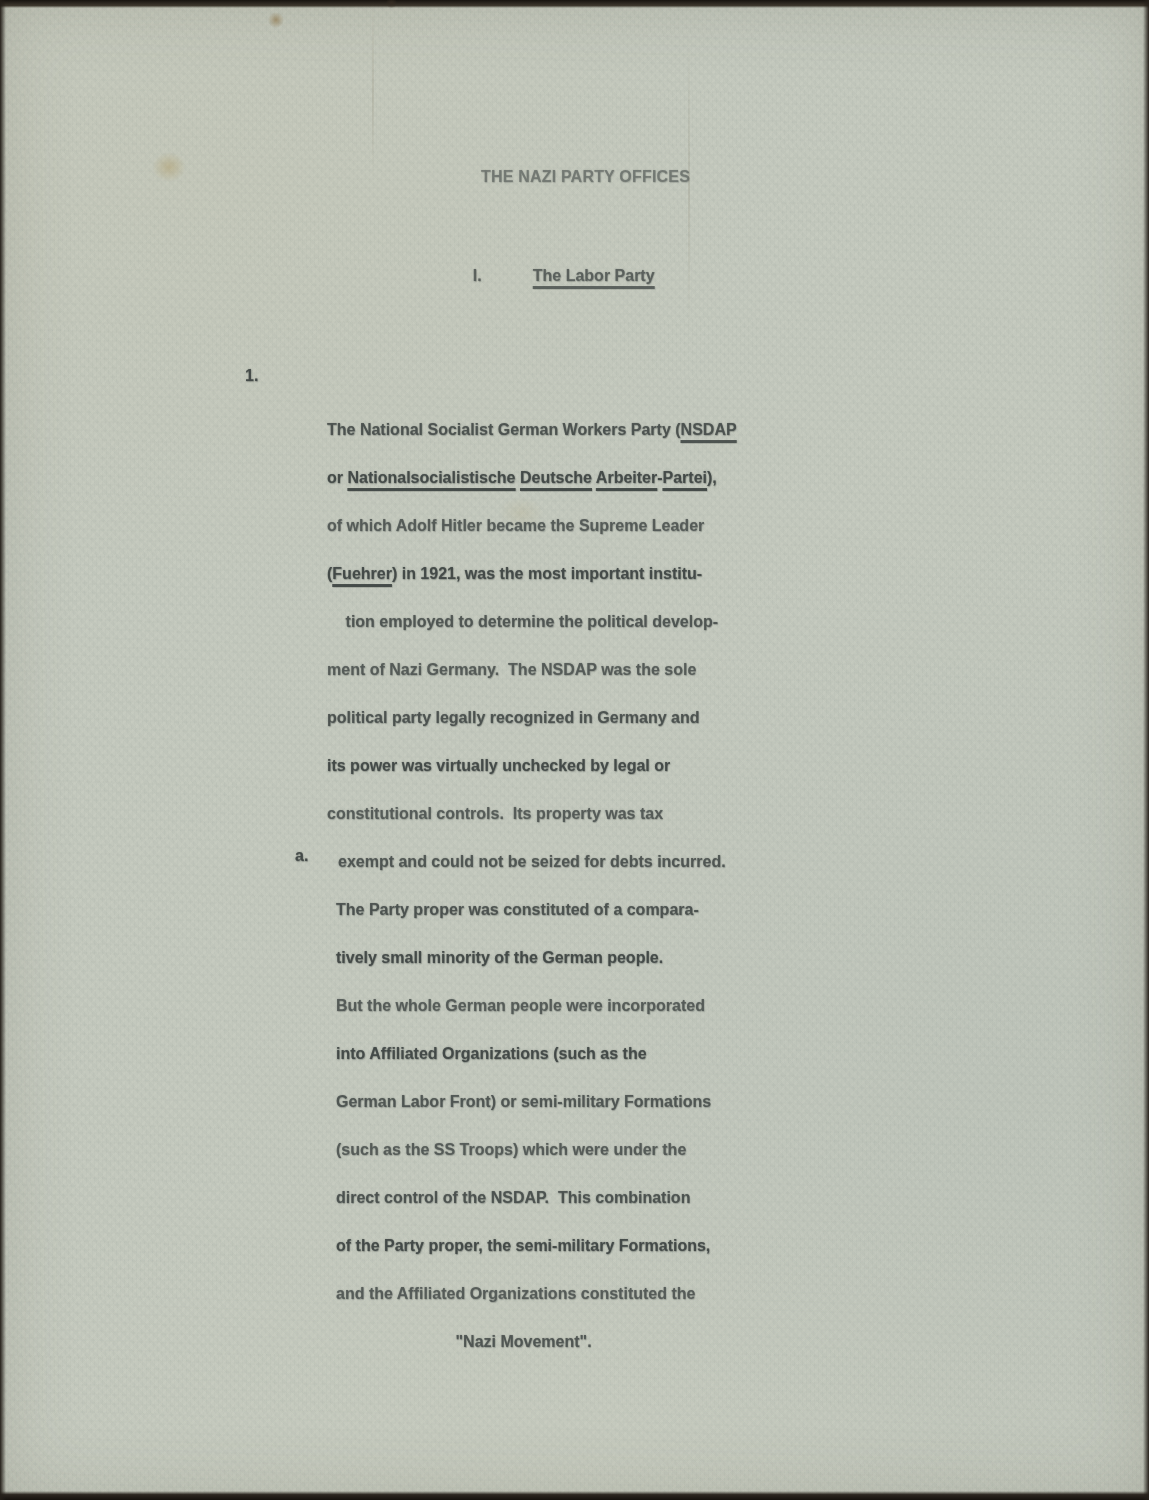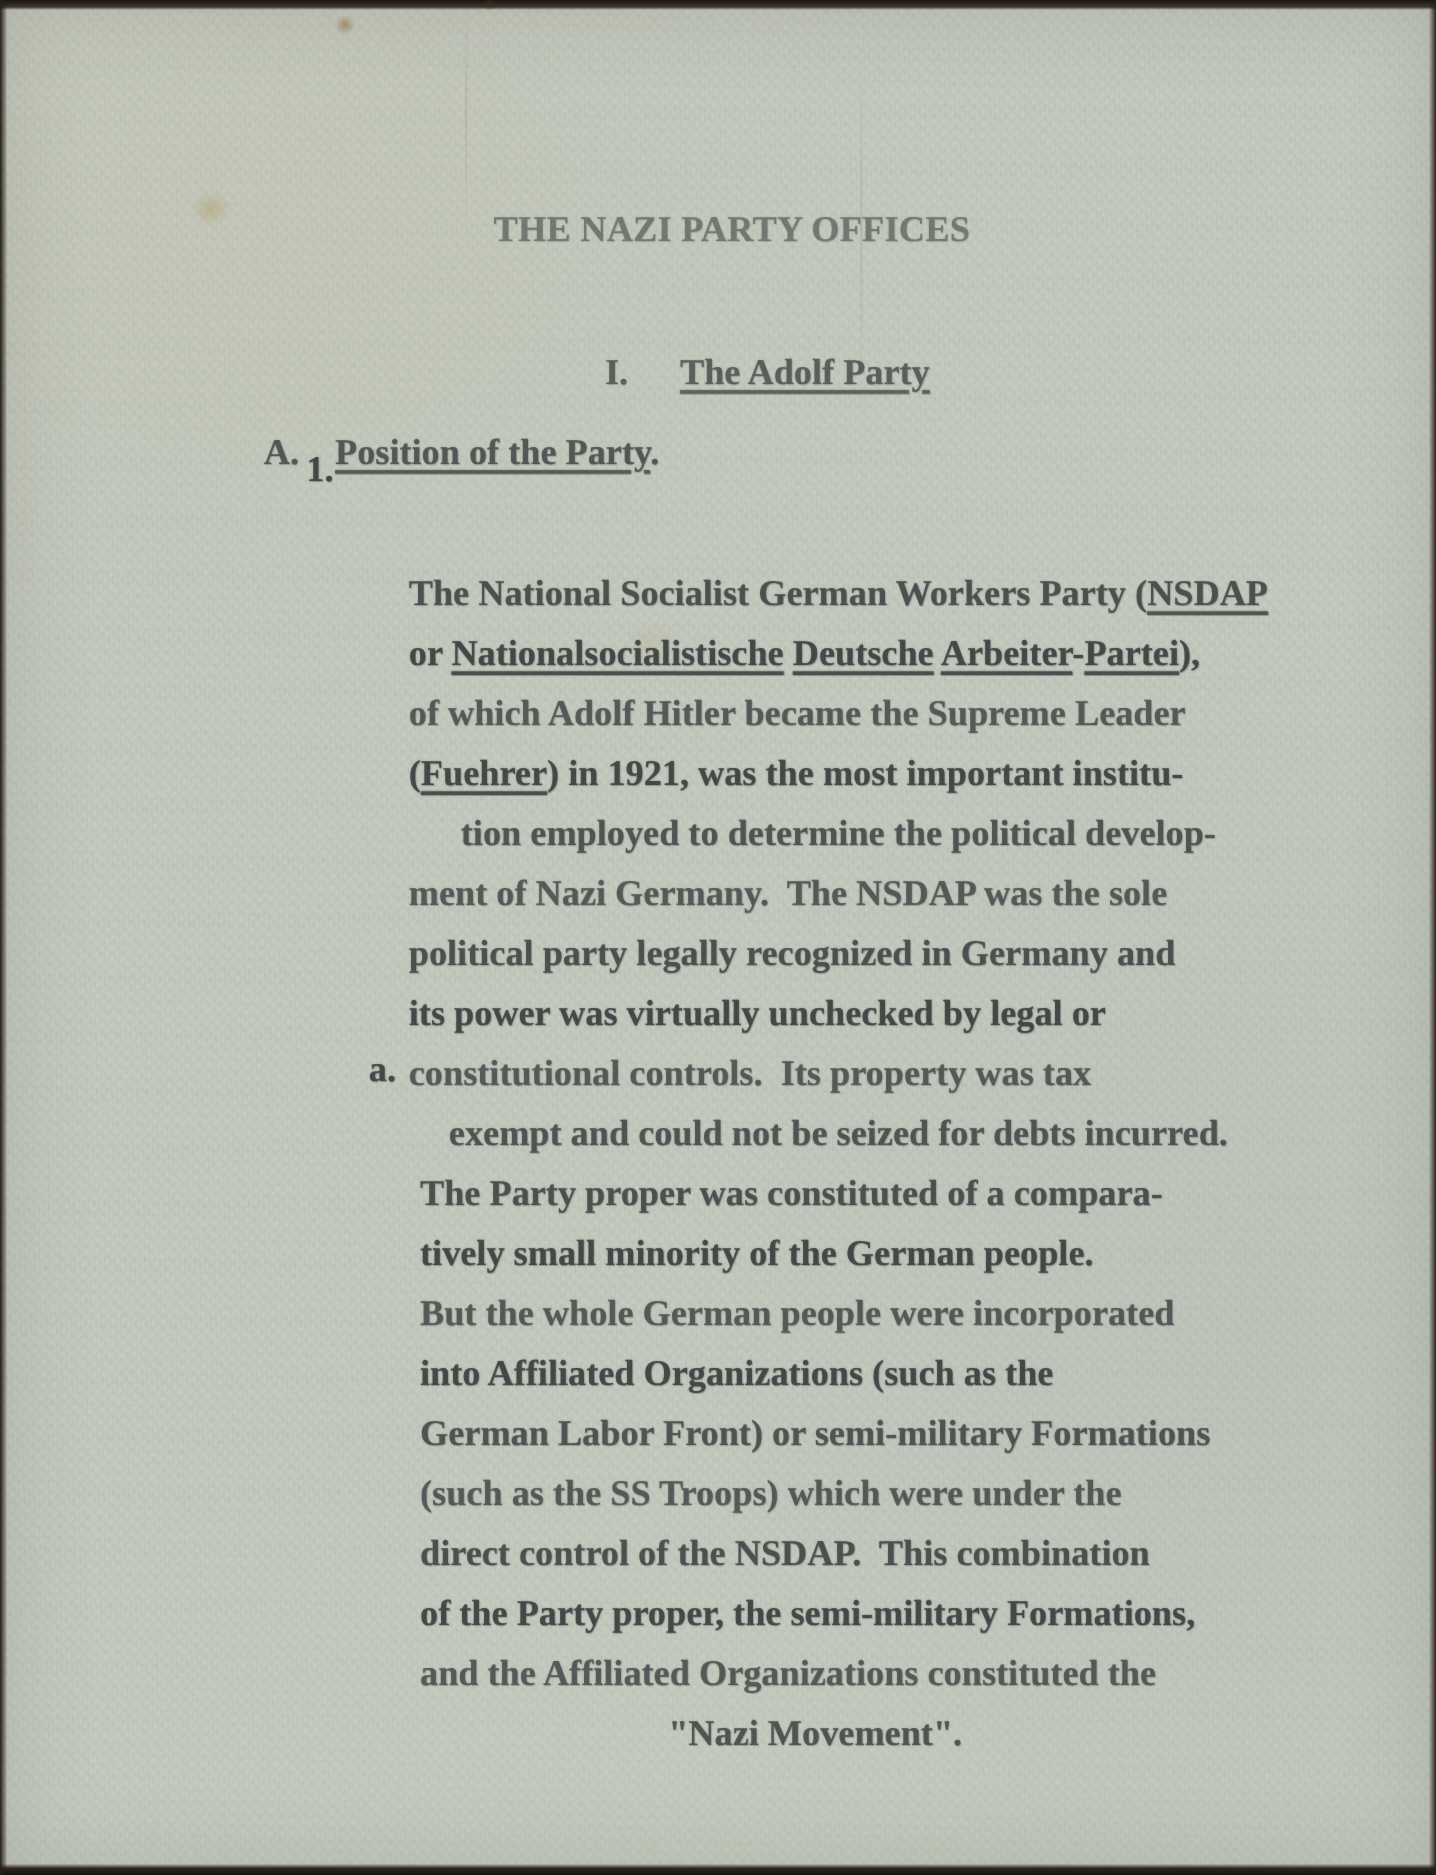--- a/index.html
+++ b/index.html
@@ -11,22 +11,22 @@
     background-color:#c3c8bd;
     background-image:
       radial-gradient(ellipse 900px 650px at 18% 12%, rgba(196,186,150,0.10), transparent 62%),
       radial-gradient(ellipse 800px 1000px at 88% 72%, rgba(150,162,158,0.14), transparent 60%),
       radial-gradient(ellipse 1200px 500px at 50% 100%, rgba(205,207,190,0.18), transparent 70%),
       repeating-linear-gradient(47deg, rgba(115,128,124,0.045) 0 3px, rgba(0,0,0,0) 3px 7px),
       repeating-linear-gradient(133deg, rgba(236,236,220,0.07) 0 2px, rgba(0,0,0,0) 2px 6px),
       repeating-linear-gradient(89deg, rgba(105,118,114,0.035) 0 1px, rgba(0,0,0,0) 1px 4px),
       repeating-linear-gradient(2deg, rgba(125,135,128,0.03) 0 2px, rgba(0,0,0,0) 2px 9px);
     box-shadow: inset 0 0 70px rgba(95,92,75,0.22);
-    font-family:Liberation Serif, serif;
-    font-size:29px;
+    font-family:Liberation Sans, sans-serif;
+    font-size:16px;
     font-weight:700;
     color:rgba(58,65,63,0.82);
   }
   .ink{
     text-shadow:0 0 1.3px rgba(58,65,63,0.55), 0.6px 0.7px 1px rgba(58,65,63,0.3);
     white-space:pre;
   }
   .edge{position:absolute;}
   .edge-top{left:0;top:0;width:100%;height:8px;background:linear-gradient(#17130f,#3e382e 70%,rgba(62,56,46,0));}
   .edge-bottom{left:0;bottom:0;width:100%;height:9px;background:linear-gradient(rgba(62,56,46,0),#2c2620 40%,#16120e);}
@@ -78,26 +78,23 @@
   <div class="stain stain-1"></div>
   <div class="stain stain-2"></div>
   <div class="stain stain-3"></div>
   <div class="stain stain-4"></div>
   <div class="crease crease-1"></div>
   <div class="crease crease-2"></div>
 
   <div class="doc-title ink">THE NAZI PARTY OFFICES</div>
 
   <div class="section-heading ink">
-    <span class="marker">I.</span><span class="u">The Adolf Party</span>
+    <span class="marker">I.</span><span class="u">The Labor Party</span>
   </div>
 
-  <div class="heading-a ink">
-    <span class="marker">A.</span><span class="u">Position of the Party</span><span>.</span>
-  </div>
 
   <div class="item item-1 ink">
     <span class="marker">1.</span>
     <div class="lines"><div class="line"><span class="">The National Socialist German Workers Party (</span><span class="u">NSDAP</span></div><div class="line"><span class="">or </span><span class="u">Nationalsocialistische</span><span class=""> </span><span class="u">Deutsche</span><span class=""> </span><span class="u">Arbeiter</span><span class="">-</span><span class="u">Partei</span><span class="">),</span></div><div class="line"><span class="">of which Adolf Hitler became the Supreme Leader</span></div><div class="line"><span class="">(</span><span class="u">Fuehrer</span><span class="">) in 1921, was the most important institu-</span></div><div class="line"><span class="">tion employed to determine the political develop-</span></div><div class="line"><span class="">ment of Nazi Germany.  The NSDAP was the sole</span></div><div class="line"><span class="">political party legally recognized in Germany and</span></div><div class="line"><span class="">its power was virtually unchecked by legal or</span></div><div class="line"><span class="">constitutional controls.  Its property was tax</span></div><div class="line"><span class="">exempt and could not be seized for debts incurred.</span></div></div>
   </div>
 
   <div class="item item-a ink">
     <span class="marker">a.</span>
     <div class="lines"><div class="line"><span class="">The Party proper was constituted of a compara-</span></div><div class="line"><span class="">tively small minority of the German people.</span></div><div class="line"><span class="">But the whole German people were incorporated</span></div><div class="line"><span class="">into Affiliated Organizations (such as the</span></div><div class="line"><span class="">German Labor Front) or semi-military Formations</span></div><div class="line"><span class="">(such as the SS Troops) which were under the</span></div><div class="line"><span class="">direct control of the NSDAP.  This combination</span></div><div class="line"><span class="">of the Party proper, the semi-military Formations,</span></div><div class="line"><span class="">and the Affiliated Organizations constituted the</span></div><div class="line"><span class="">"Nazi Movement".</span></div></div>
   </div>

